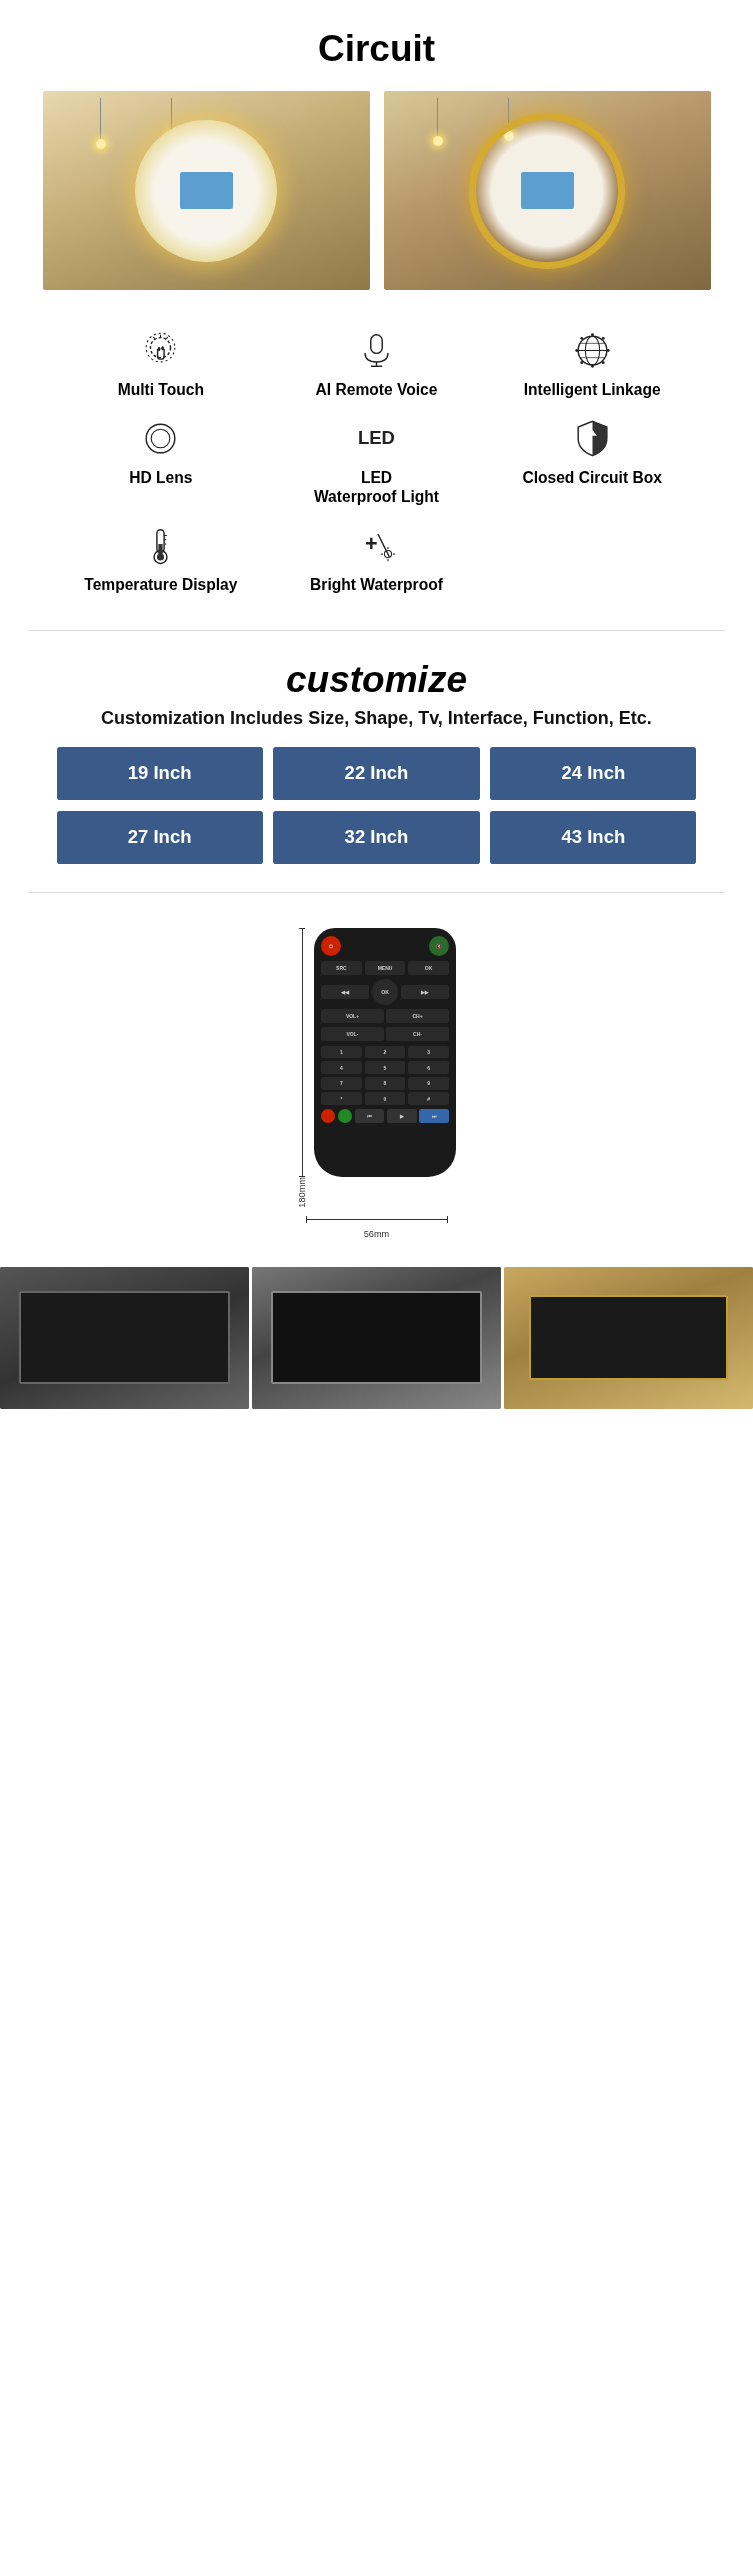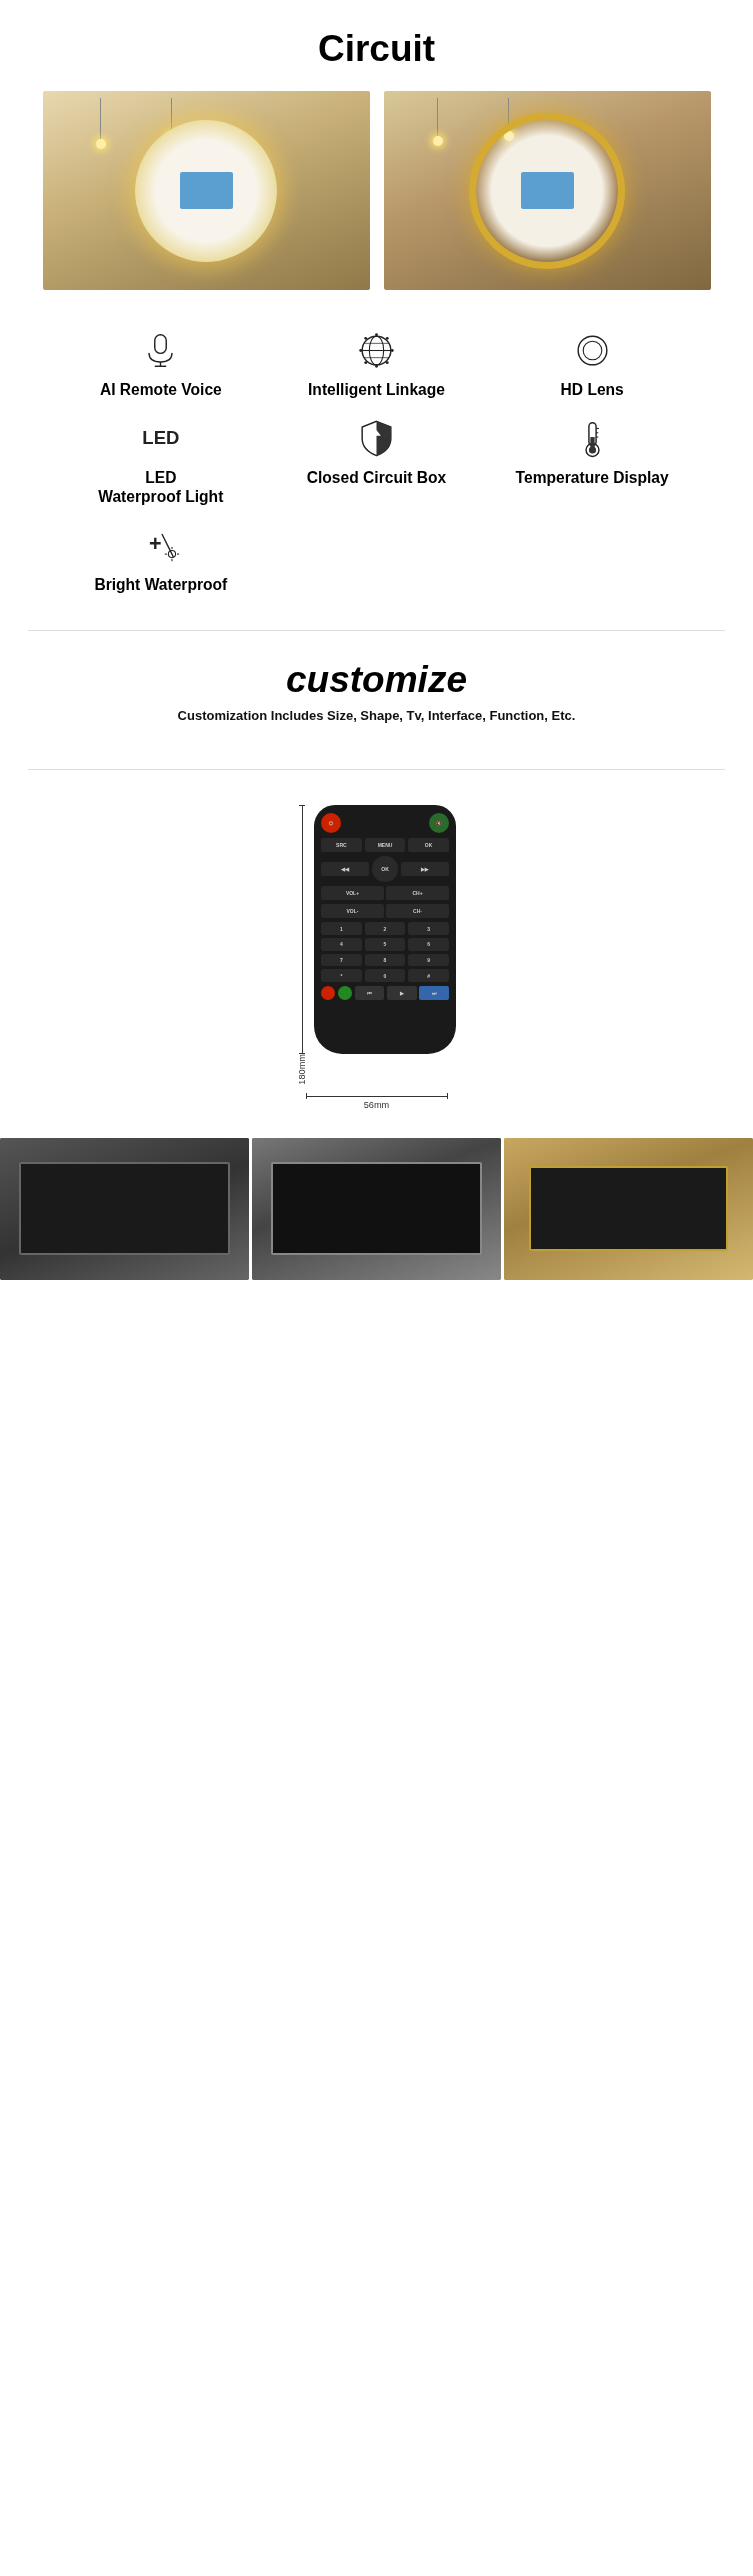--- a/index.html
+++ b/index.html
@@ -79,21 +79,21 @@
       padding: 21px 36px 21px;
       text-align: center;
     }
     .customize-title {
       font-size: 37px;
       font-weight: 900;
       font-style: italic;
       margin-bottom: 7px;
     }
     .customize-subtitle {
-      font-size: 13px;
+      font-size: 18px;
       font-weight: 700;
       margin-bottom: 18px;
       color: #111;
     }
     .size-grid {
       display: grid;
       grid-template-columns: repeat(3, 1fr);
       gap: 10.7px;
       max-width: 640px;
       margin: 0 auto;
@@ -181,21 +181,21 @@
 
     .dim-bottom {
       display: flex;
       flex-direction: column;
       align-items: center;
       margin-top: 5.7px;
     }
     .dim-label-h {
       font-size: 9.2px;
       color: #333;
-      margin-top: 3px;
+      margin-top: 9px;
     }
 
     
     .bottom-images {
       display: flex;
       gap: 3.6px;
       padding: 0 0 14px;
     }
     .bottom-img {
       flex: 1;
@@ -258,20 +258,37 @@
 
         <div style="position:relative;width:142px;height:142px;border-radius:50%;background:radial-gradient(circle,#f5f0e5 55%,transparent 70%);box-shadow:0 0 0 7px #d4aa30,0 0 21px 8.5px rgba(220,170,40,0.7);display:flex;align-items:center;justify-content:center;">
           <div style="width:53px;height:37px;background:#5a9fd0;border-radius:2.1px;"></div>
         </div>
       </div>
     </div>
   </div>
 
   <div class="features-grid">
 
+    <div class="feature-item">
+      <div class="feature-icon">
+        <svg width="43" height="43" viewBox="0 0 60 60" fill="none" xmlns="http://www.w3.org/2000/svg">
+
+          <circle cx="30" cy="26" r="14" stroke="#222" stroke-width="2" fill="none" stroke-dasharray="4 3"></circle>
+          <circle cx="30" cy="26" r="20" stroke="#222" stroke-width="1.5" fill="none" stroke-dasharray="3 4"></circle>
+
+          <path d="M26 28 L26 38 Q26 42 29 42 L32 42 Q35 42 35 38 L35 28" stroke="#222" stroke-width="2" fill="none"></path>
+          <ellipse cx="28" cy="28" rx="2" ry="3" fill="#222"></ellipse>
+          <ellipse cx="33" cy="27" rx="2" ry="3" fill="#222"></ellipse>
+          <line x1="30" y1="8" x2="30" y2="12" stroke="#222" stroke-width="1.5"></line>
+          <line x1="20" y1="11" x2="22" y2="14" stroke="#222" stroke-width="1.5"></line>
+          <line x1="40" y1="11" x2="38" y2="14" stroke="#222" stroke-width="1.5"></line>
+        </svg>
+      </div>
+      <span class="feature-label">Multi Touch</span>
+    </div>
 
     <div class="feature-item">
       <div class="feature-icon">
         <svg width="43" height="43" viewBox="0 0 60 60" fill="none" xmlns="http://www.w3.org/2000/svg">
           <rect x="22" y="8" width="16" height="26" rx="8" stroke="#222" stroke-width="2" fill="none"></rect>
           <path d="M14 34 Q14 46 30 46 Q46 46 46 34" stroke="#222" stroke-width="2" fill="none" stroke-linecap="round"></path>
           <line x1="30" y1="46" x2="30" y2="52" stroke="#222" stroke-width="2"></line>
           <line x1="22" y1="52" x2="38" y2="52" stroke="#222" stroke-width="2"></line>
         </svg>
       </div>
@@ -369,20 +386,28 @@
     </div>
   </div>
 </section>
 
 <hr class="divider">
 
 <section class="customize-section">
   <h2 class="customize-title">customize</h2>
   <p class="customize-subtitle">Customization Includes Size, Shape, Tv, Interface, Function, Etc.</p>
 
+  <div class="size-grid">
+    <button class="size-btn">19 Inch</button>
+    <button class="size-btn">22 Inch</button>
+    <button class="size-btn">24 Inch</button>
+    <button class="size-btn">27 Inch</button>
+    <button class="size-btn">32 Inch</button>
+    <button class="size-btn">43 Inch</button>
+  </div>
 </section>
 
 <hr class="divider">
 
 <section class="remote-section">
 
   <div class="remote-diagram">
     <div class="remote-wrapper">
 
       <div class="remote-height-line">

